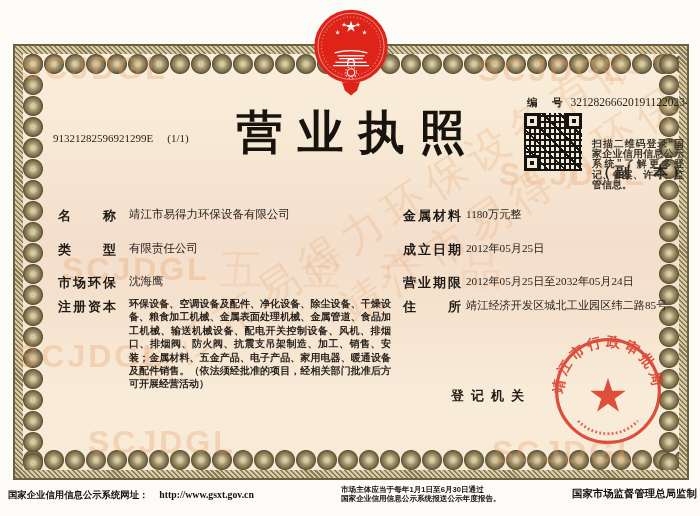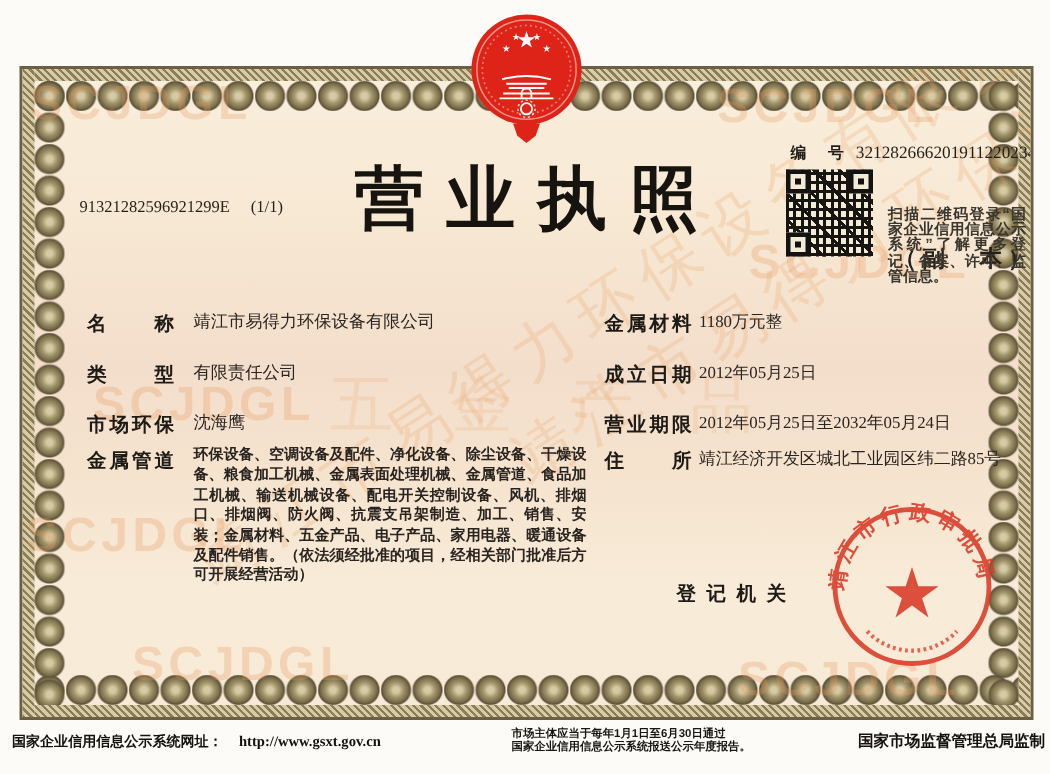--- a/index.html
+++ b/index.html
@@ -129,21 +129,21 @@
   </div>
   <div class="row" style="top:195px">
     <span class="lbl">类　　型</span>
     <span class="val">有限责任公司</span>
   </div>
   <div class="row" style="top:228px">
     <span class="lbl">市场环保</span>
     <span class="val">沈海鹰</span>
   </div>
   <div class="row" style="top:252px">
-    <span class="lbl">金属管道</span>
+    <span class="lbl">注册资本</span>
   </div>
   <div class="abs scope-val">环保设备、空调设备及配件、净化设备、除尘设备、干燥设备、粮食加工机械、金属表面处理机械、金属管道、食品加工机械、输送机械设备、配电开关控制设备、风机、排烟口、排烟阀、防火阀、抗震支吊架制造、加工、销售、安装；金属材料、五金产品、电子产品、家用电器、暖通设备及配件销售。（依法须经批准的项目，经相关部门批准后方可开展经营活动）</div>
 
   <div class="row" style="top:161px">
     <span class="lbl rr">金属材料</span>
     <span class="val rr">1180万元整</span>
   </div>
   <div class="row" style="top:195px">
     <span class="lbl rr">成立日期</span>
     <span class="val rr">2012年05月25日</span>

